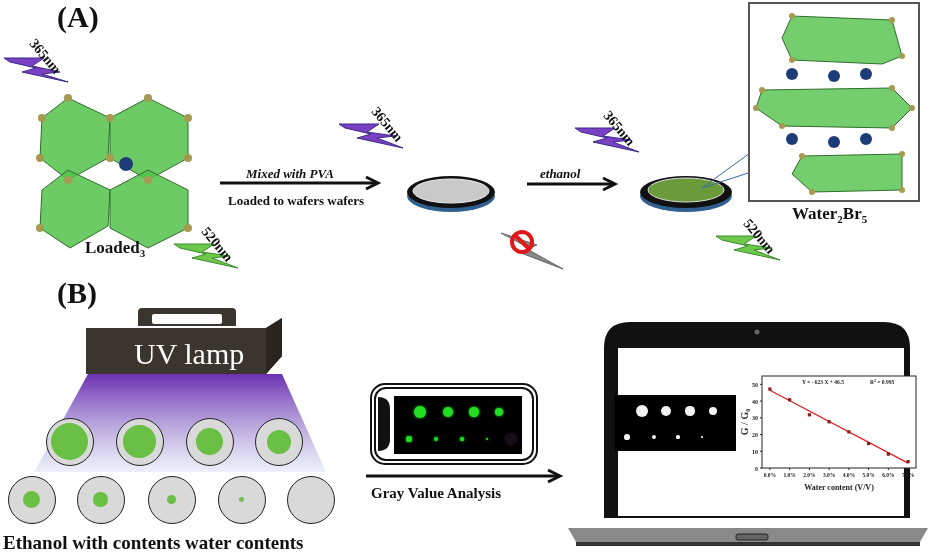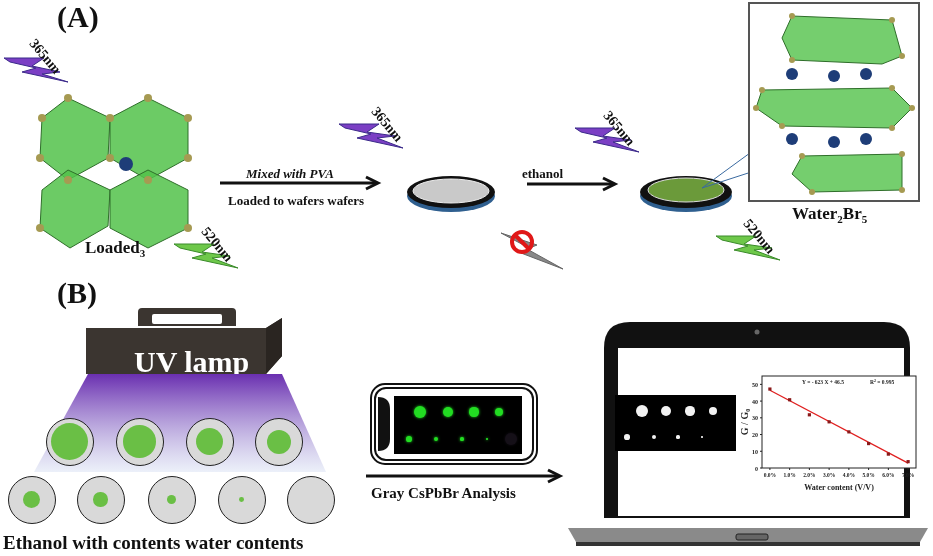--- a/index.html
+++ b/index.html
@@ -6,21 +6,21 @@
   body { width:933px; height:556px; position:relative; overflow:hidden;
          font-family:"Liberation Serif", "DejaVu Serif", serif; color:#111; }
   .abs { position:absolute; }
   .panel-label { font-weight:bold; font-size:30px; }
   .bold { font-weight:bold; }
   .wl { font-weight:bold; font-size:14px; color:#111; transform:rotate(50deg); transform-origin:left top; white-space:nowrap; }
   .lbl { font-weight:bold; font-size:13px; white-space:nowrap; }
   .formula { font-weight:bold; font-size:17px; white-space:nowrap; }
   .formula sub { font-size:11px; }
   svg { position:absolute; overflow:visible; }
-  .uv-text { color:#fff; font-weight:bold; font-size:30px;margin-top:8px; }
+  .uv-text { color:#fff; font-weight:normal; font-size:30px; }
   .chart-text { font-family:"Liberation Serif", serif; font-weight:bold; }
 </style>
 </head>
 <body>
 
 <div class="abs panel-label" style="left:57px;top:0px;">(A)</div>
 
 <svg style="left:2px;top:48px;" width="70" height="40">
   <polygon points="2,10 42,10 30,18 58,24 40,26 66,34 20,24 34,20 8,14" fill="#7b3fc4" stroke="#3b2a8a" stroke-width="1"></polygon>
 </svg>
@@ -77,21 +77,21 @@
 </svg>
 
 <svg style="left:497px;top:227px;" width="70" height="46">
   <polygon points="4,6 40,18 30,22 66,42 24,26 34,22" fill="#888" stroke="#666" stroke-width="1"></polygon>
 </svg>
 <svg style="left:509px;top:229px;" width="26" height="26">
   <circle cx="13" cy="13" r="10" fill="none" stroke="#e01818" stroke-width="4"></circle>
   <line x1="6" y1="6" x2="20" y2="20" stroke="#e01818" stroke-width="4"></line>
 </svg>
 
-<div class="abs lbl" style="left:522px;top:166px;">ethanol</div>
+<div class="abs lbl" style="left:540px;top:166px;font-style:italic;">ethanol</div>
 <svg style="left:525px;top:177px;" width="95" height="14">
   <line x1="2" y1="7" x2="88" y2="7" stroke="#111" stroke-width="3"></line>
   <polyline points="78,1 90,7 78,13" fill="none" stroke="#111" stroke-width="3"></polyline>
 </svg>
 
 <svg style="left:573px;top:120px;" width="70" height="36">
   <polygon points="2,8 42,8 30,16 58,20 40,22 66,32 20,22 34,18 8,12" fill="#7b3fc4" stroke="#3b2a8a" stroke-width="1"></polygon>
 </svg>
 <div class="abs wl" style="left:612px;top:108px;">365nm</div>
 
@@ -212,21 +212,21 @@
     <div style="position: absolute; left: 433.6px; top: 436.6px; width: 4.8px; height: 4.8px; border-radius: 50%; background: rgb(34, 221, 34); box-shadow: rgb(34, 221, 34) 0px 0px 3px;"></div>
     <div style="position: absolute; left: 460.4px; top: 437.4px; width: 3.2px; height: 3.2px; border-radius: 50%; background: rgb(34, 221, 34); box-shadow: rgb(34, 221, 34) 0px 0px 3px;"></div>
     <div style="position: absolute; left: 486.2px; top: 438.2px; width: 1.6px; height: 1.6px; border-radius: 50%; background: rgb(34, 221, 34); box-shadow: rgb(34, 221, 34) 0px 0px 3px;"></div>
     <div style="position: absolute; left: 505px; top: 433px; width: 12px; height: 12px; border-radius: 50%; background: rgb(21, 16, 24); box-shadow: rgb(21, 16, 24) 0px 0px 3px;"></div>
   </div>
 
 <svg style="left:364px;top:469px;" width="200" height="14">
   <line x1="2" y1="7" x2="194" y2="7" stroke="#111" stroke-width="3"></line>
   <polyline points="184,1 196,7 184,13" fill="none" stroke="#111" stroke-width="3"></polyline>
 </svg>
-<div class="abs bold" style="left:371px;top:485px;font-size:15px;">Gray CsPbBr Analysis</div>
+<div class="abs bold" style="left:371px;top:485px;font-size:15px;">Gray Value Analysis</div>
 
 <svg style="left:568px;top:318px;" width="360" height="232">
   <path d="M36,200 L36,30 Q36,4 62,4 L316,4 Q342,4 342,30 L342,200 Z" fill="#111"></path>
   <circle cx="189" cy="14" r="2.5" fill="#666"></circle>
   <rect x="50" y="30" width="286" height="168" fill="#fff"></rect>
   <polygon points="0,210 360,210 352,224 8,224" fill="#8a8a8a"></polygon>
   <rect x="8" y="224" width="344" height="4" fill="#333"></rect>
   <rect x="168" y="216" width="32" height="6" rx="2" fill="#666" stroke="#222" stroke-width="1"></rect>
 </svg>
 

